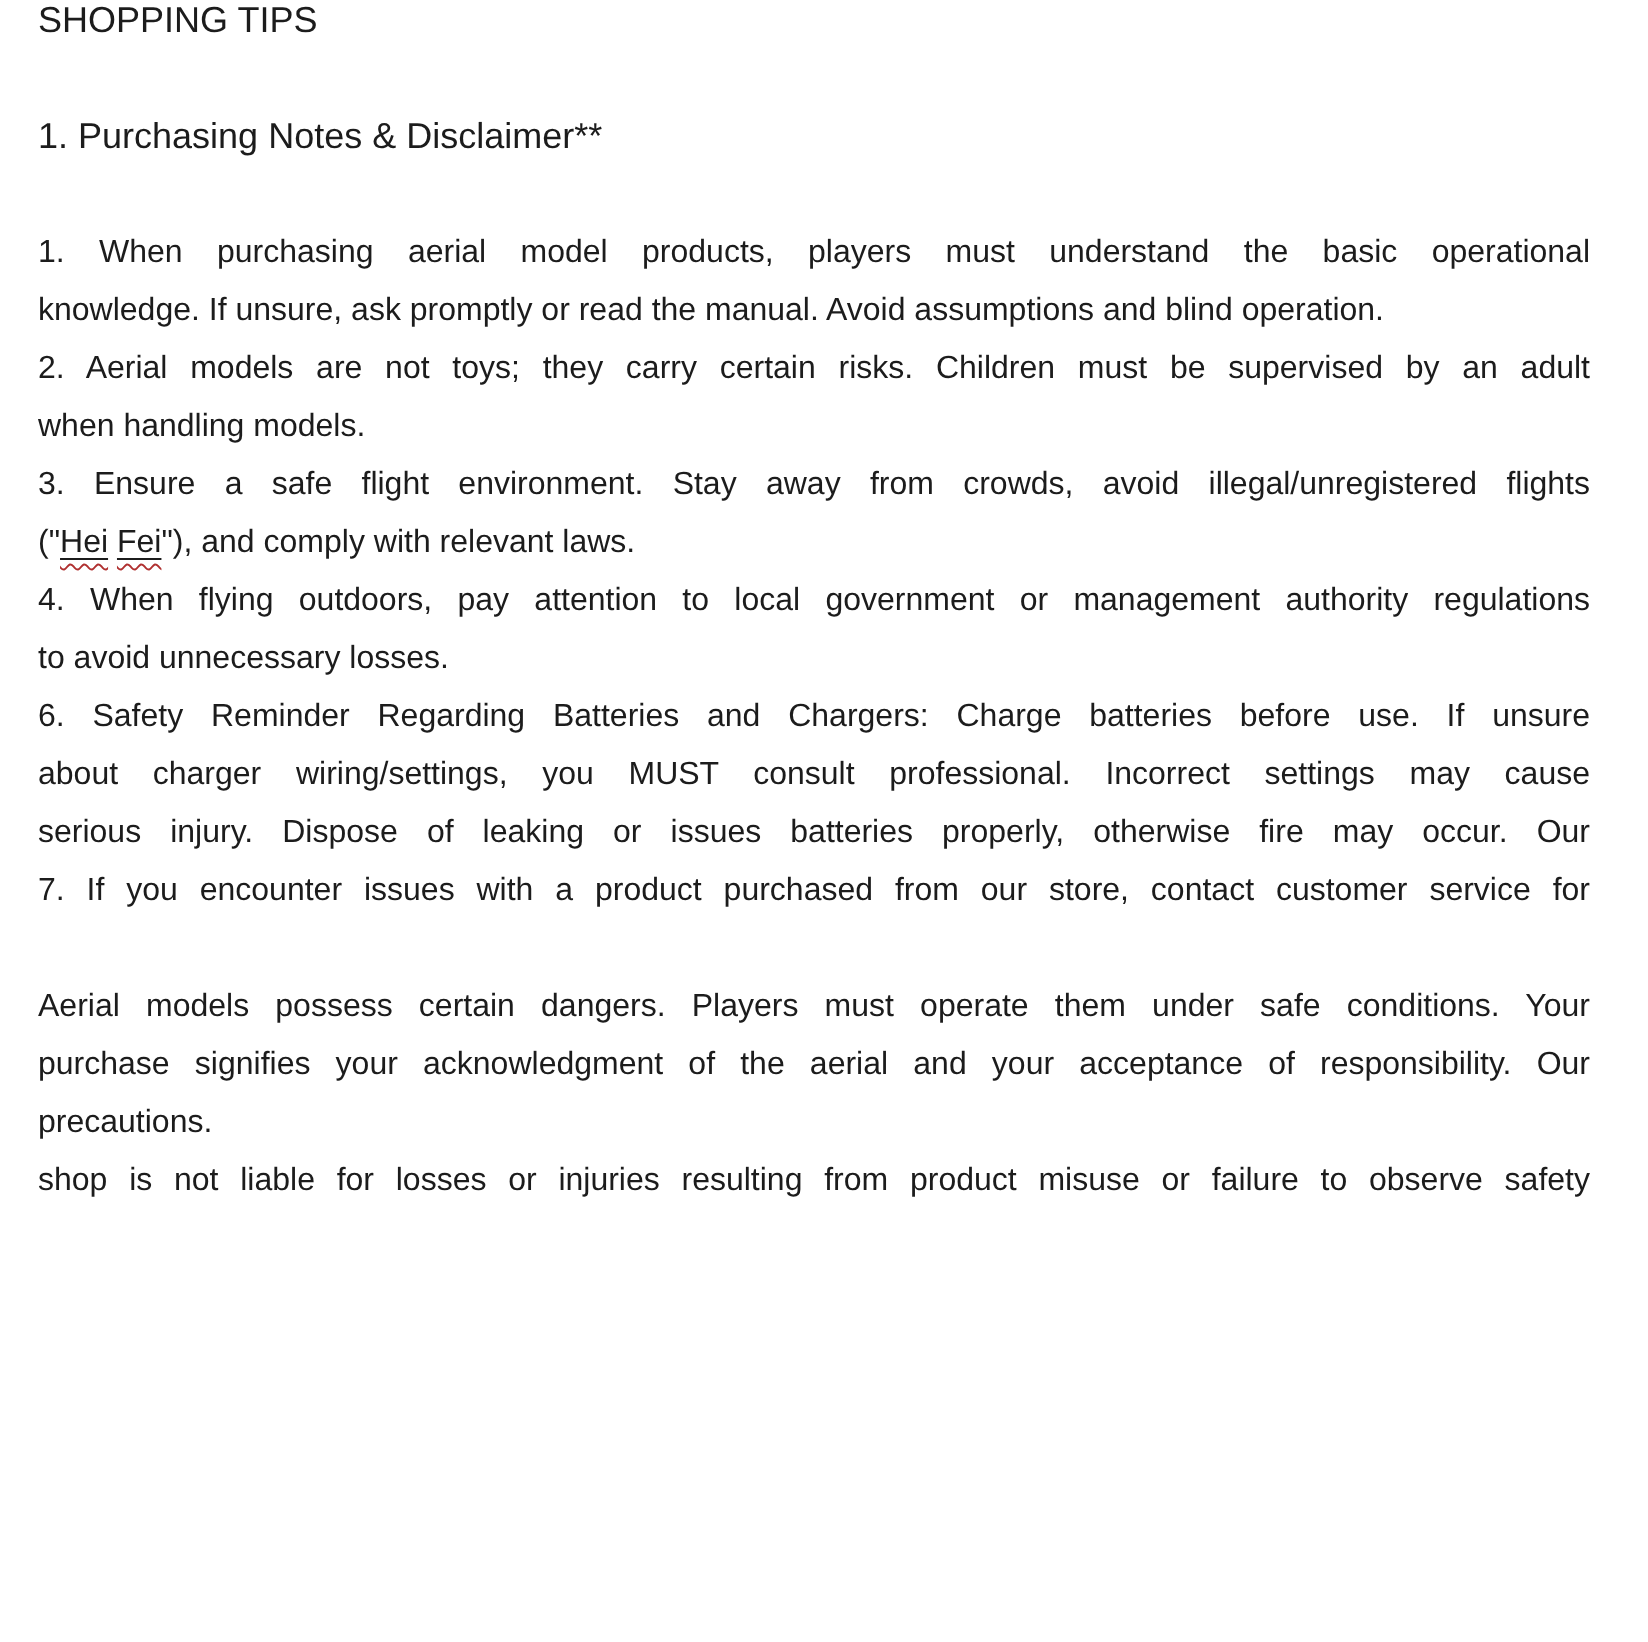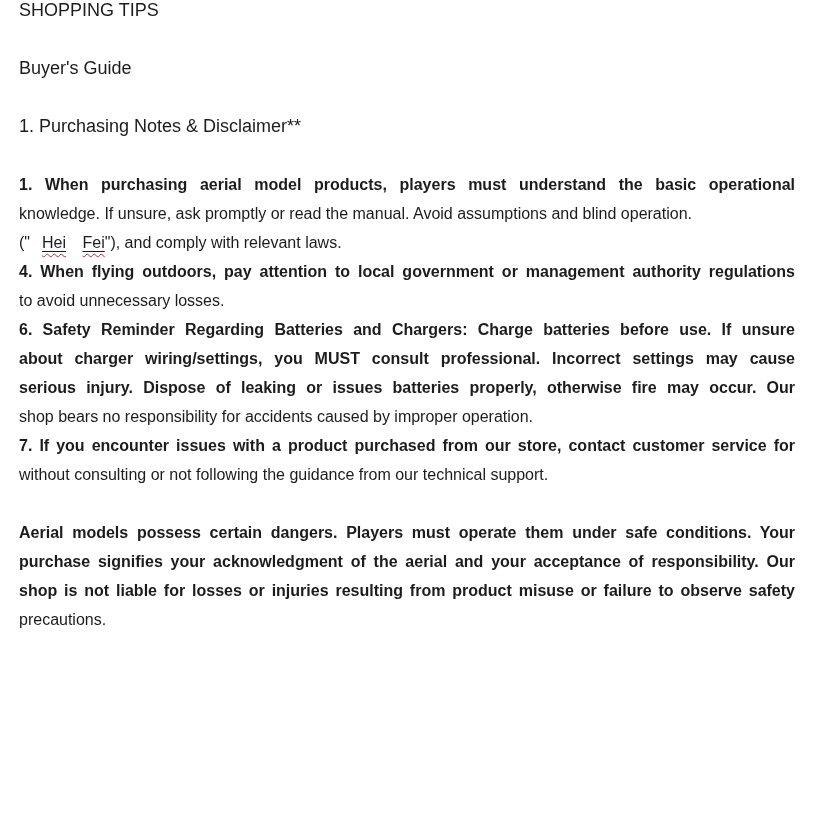--- a/index.html
+++ b/index.html
@@ -22,71 +22,71 @@
   }
   .line { min-height: 29px; }
   .title-line {
     font-size: 18px;
     margin-bottom: 29px;
     text-align: left;
   }
   .just {
     text-align: justify;
     text-align-last: justify;
-    font-weight: bold;
   }
   .last {
     text-align: justify;
     text-align-last: left;
   }
   .gap-before { margin-top: 29px; }
   .uterm {
     text-decoration-line: underline;
     text-decoration-style: solid;
     text-decoration-thickness: 1px;
     text-underline-offset: 3px;
   }
   .squig {
     text-decoration-line: underline;
     text-decoration-style: wavy;
     text-decoration-color: #b03030;
     text-decoration-thickness: 1px;
     text-underline-offset: 5px;
-    margin-left: 12px;
   }
 </style>
 </head>
 <body>
 
 <div class="doc">
   <div class="line title-line">SHOPPING TIPS</div>
-  <div class="line title-line">Buyer's Guide</div>
   <div class="line title-line">1. Purchasing Notes &amp; Disclaimer**</div>
   <div id="doc-body">
       <div class="paragraph">
         <div class="line just">1. When purchasing aerial model products, players must understand the basic operational</div>
         <div class="line last">knowledge. If unsure, ask promptly or read the manual. Avoid assumptions and blind operation.</div>
       </div>
       <div class="paragraph">
+        <div class="line just">2. Aerial models are not toys; they carry certain risks. Children must be supervised by an adult</div>
+        <div class="line last">when handling models.</div>
+      </div>
+      <div class="paragraph">
+        <div class="line just">3. Ensure a safe flight environment. Stay away from crowds, avoid illegal/unregistered flights</div>
         <div class="line last">("<span class="uterm"><span class="squig">Hei</span></span> <span class="uterm"><span class="squig">Fei</span></span>"), and comply with relevant laws.</div>
       </div>
       <div class="paragraph">
         <div class="line just">4. When flying outdoors, pay attention to local government or management authority regulations</div>
         <div class="line last">to avoid unnecessary losses.</div>
       </div>
       <div class="paragraph">
         <div class="line just">6. Safety Reminder Regarding Batteries and Chargers: Charge batteries before use. If unsure</div>
         <div class="line just">about charger wiring/settings, you MUST consult professional. Incorrect settings may cause</div>
         <div class="line just">serious injury. Dispose of leaking or issues batteries properly, otherwise fire may occur. Our</div>
-        <div class="line last">shop bears no responsibility for accidents caused by improper operation.</div>
       </div>
       <div class="paragraph">
         <div class="line just">7. If you encounter issues with a product purchased from our store, contact customer service for</div>
-        <div class="line last">without consulting or not following the guidance from our technical support.</div>
       </div>
       <div class="paragraph gap-before">
         <div class="line just">Aerial models possess certain dangers. Players must operate them under safe conditions. Your</div>
         <div class="line just">purchase signifies your acknowledgment of the aerial and your acceptance of responsibility. Our</div>
+        <div class="line last">precautions.</div>
         <div class="line just">shop is not liable for losses or injuries resulting from product misuse or failure to observe safety</div>
-        <div class="line last">precautions.</div>
       </div>
     </div>
 </div>
 
 </body></html>

